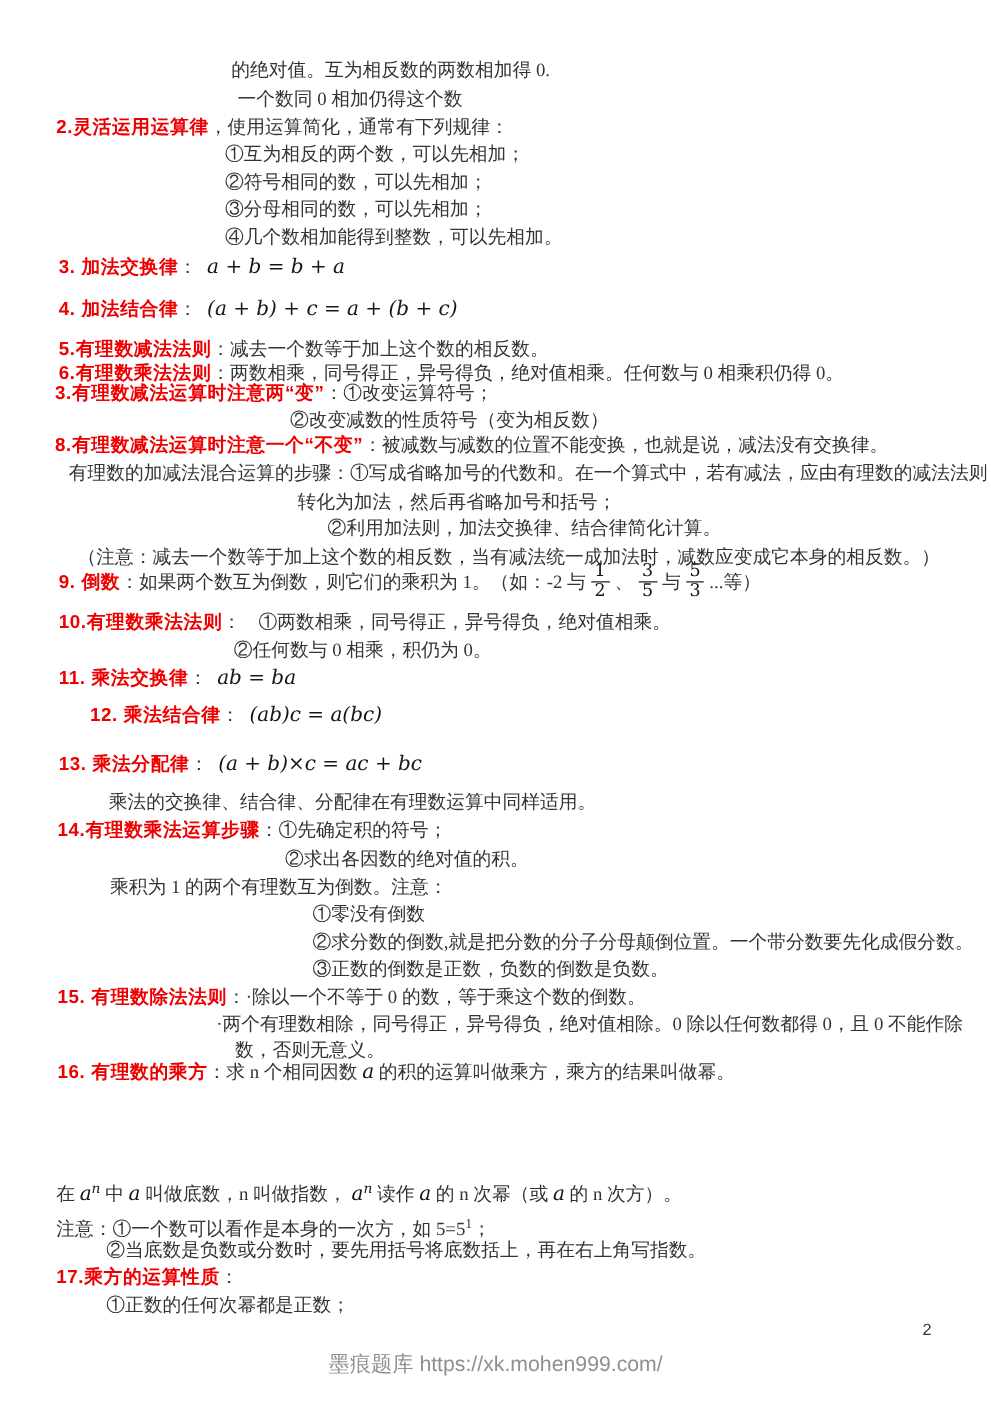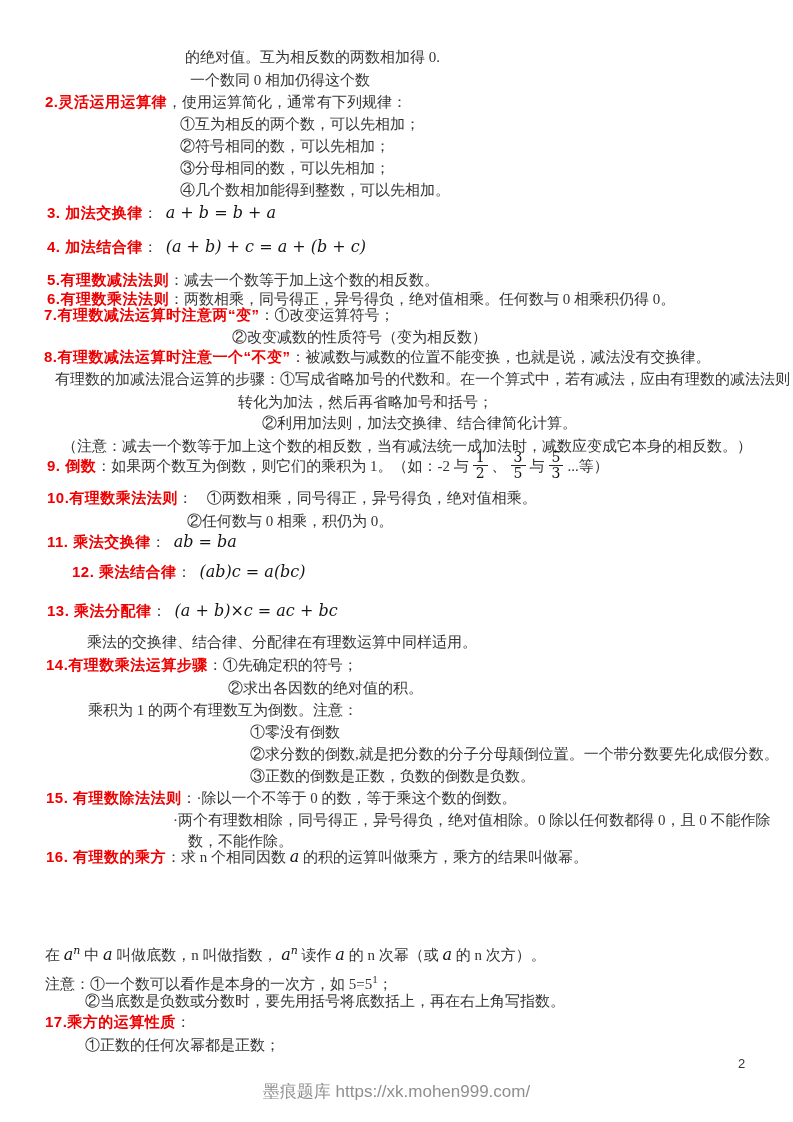--- a/index.html
+++ b/index.html
@@ -79,21 +79,21 @@
       <div class="line" style="left: 190px; top: 70px;"><span class="sg-n">一个数同 0 相加仍得这个数</span></div>
       <div class="line" style="left: 45px; top: 92px;"><span class="sg-r">2.灵活运用运算律</span><span class="sg-n">，使用运算简化，通常有下列规律：</span></div>
       <div class="line" style="left: 180px; top: 114px;"><span class="sg-n">①互为相反的两个数，可以先相加；</span></div>
       <div class="line" style="left: 180px; top: 136px;"><span class="sg-n">②符号相同的数，可以先相加；</span></div>
       <div class="line" style="left: 180px; top: 158px;"><span class="sg-n">③分母相同的数，可以先相加；</span></div>
       <div class="line" style="left: 180px; top: 180px;"><span class="sg-n">④几个数相加能得到整数，可以先相加。</span></div>
       <div class="line" style="left: 47px; top: 203px;"><span class="sg-r">3. 加法交换律</span><span class="sg-n">：</span><span class="sg-gap" style="width: 8px;"></span><span class="sg-m">a + b = b + a</span></div>
       <div class="line" style="left: 47px; top: 237px;"><span class="sg-r">4. 加法结合律</span><span class="sg-n">：</span><span class="sg-gap" style="width: 8px;"></span><span class="sg-m">(a + b) + c = a + (b + c)</span></div>
       <div class="line" style="left: 47px; top: 270px;"><span class="sg-r">5.有理数减法法则</span><span class="sg-n">：减去一个数等于加上这个数的相反数。</span></div>
       <div class="line" style="left: 47px; top: 289px; text-align: right;"><span class="sg-r">6.有理数乘法法则</span><span class="sg-n">：两数相乘，同号得正，异号得负，绝对值相乘。任何数与 0 相乘积仍得 0。</span></div>
-      <div class="line" style="left: 44px; top: 305px;"><span class="sg-r">7.有理数减法运算时注意两“变”</span><span class="sg-n">：①改变运算符号；</span></div>
+      <div class="line" style="left: 44px; top: 305px;"><span class="sg-r">3.有理数减法运算时注意两“变”</span><span class="sg-n">：①改变运算符号；</span></div>
       <div class="line" style="left: 232px; top: 327px; text-align: center;"><span class="sg-n">②改变减数的性质符号（变为相反数）</span></div>
       <div class="line" style="left: 44px; top: 347px;"><span class="sg-r">8.有理数减法运算时注意一个“不变”</span><span class="sg-n">：被减数与减数的位置不能变换，也就是说，减法没有交换律。</span></div>
       <div class="line" style="left: 55px; top: 369px;"><span class="sg-n">有理数的加减法混合运算的步骤：①写成省略加号的代数和。在一个算式中，若有减法，应由有理数的减法法则</span></div>
       <div class="line" style="left: 238px; top: 392px;"><span class="sg-n">转化为加法，然后再省略加号和括号；</span></div>
       <div class="line" style="left: 262px; top: 413px;"><span class="sg-n">②利用加法则，加法交换律、结合律简化计算。</span></div>
       <div class="line" style="left: 62px; top: 436px;"><span class="sg-n">（注意：减去一个数等于加上这个数的相反数，当有减法统一成加法时，减数应变成它本身的相反数。）</span></div>
       <div class="line flexline" style="left: 47px; top: 450px;">
         <span class="sg-r">9. 倒数</span>
         <span class="sg-n">：如果两个数互为倒数，则它们的乘积为 1。（如：-2 与</span>
         <span class="frac">
@@ -119,21 +119,21 @@
       <div class="line" style="left: 47px; top: 601px;"><span class="sg-r">13. 乘法分配律</span><span class="sg-n">：</span><span class="sg-gap" style="width: 8px;"></span><span class="sg-m">(a + b)×c = ac + bc</span></div>
       <div class="line" style="left: 87px; top: 632px;"><span class="sg-n">乘法的交换律、结合律、分配律在有理数运算中同样适用。</span></div>
       <div class="line" style="left: 46px; top: 655px;"><span class="sg-r">14.有理数乘法运算步骤</span><span class="sg-n">：①先确定积的符号；</span></div>
       <div class="line" style="left: 228px; top: 678px;"><span class="sg-n">②求出各因数的绝对值的积。</span></div>
       <div class="line" style="left: 88px; top: 700px;"><span class="sg-n">乘积为 1 的两个有理数互为倒数。注意：</span></div>
       <div class="line" style="left: 250px; top: 722px;"><span class="sg-n">①零没有倒数</span></div>
       <div class="line" style="left: 250px; top: 744px;"><span class="sg-n">②求分数的倒数,就是把分数的分子分母颠倒位置。一个带分数要先化成假分数。</span></div>
       <div class="line" style="left: 250px; top: 766px;"><span class="sg-n">③正数的倒数是正数，负数的倒数是负数。</span></div>
       <div class="line" style="left: 46px; top: 788px;"><span class="sg-r">15. 有理数除法法则</span><span class="sg-n">：·除以一个不等于 0 的数，等于乘这个数的倒数。</span></div>
       <div class="line" style="left: 173px; top: 810px;"><span class="sg-n">·两个有理数相除，同号得正，异号得负，绝对值相除。0 除以任何数都得 0，且 0 不能作除</span></div>
-      <div class="line" style="left: 188px; top: 831px;"><span class="sg-n">数，不能作除。</span></div>
+      <div class="line" style="left: 188px; top: 831px;"><span class="sg-n">数，否则无意义。</span></div>
       <div class="line" style="left: 46px; top: 847px;"><span class="sg-r">16. 有理数的乘方</span><span class="sg-n">：求 n 个相同因数 </span><span class="sg-m">a</span><span class="sg-n"> 的积的运算叫做乘方，乘方的结果叫做幂。</span></div>
       <div class="line" style="left: 45px; top: 941px;"><span class="sg-n">在 </span><span class="sg-m">a</span><span class="sg-msup">n</span><span class="sg-n"> 中 </span><span class="sg-m">a</span><span class="sg-n"> 叫做底数，n 叫做指数， </span><span class="sg-m">a</span><span class="sg-msup">n</span><span class="sg-n"> 读作 </span><span class="sg-m">a</span><span class="sg-n"> 的 n 次幂（或 </span><span class="sg-m">a</span><span class="sg-n"> 的 n 次方）。</span></div>
       <div class="line" style="left: 45px; top: 969px;"><span class="sg-n">注意：①一个数可以看作是本身的一次方，如 5=5</span><span class="sg-sup">1</span><span class="sg-n">；</span></div>
       <div class="line" style="left: 85px; top: 991px;"><span class="sg-n">②当底数是负数或分数时，要先用括号将底数括上，再在右上角写指数。</span></div>
       <div class="line" style="left: 45px; top: 1012px;"><span class="sg-r">17.乘方的运算性质</span><span class="sg-n">：</span></div>
       <div class="line" style="left: 85px; top: 1035px;"><span class="sg-n">①正数的任何次幂都是正数；</span></div>
     </div>
 
 
   <div class="page-number">2</div>

